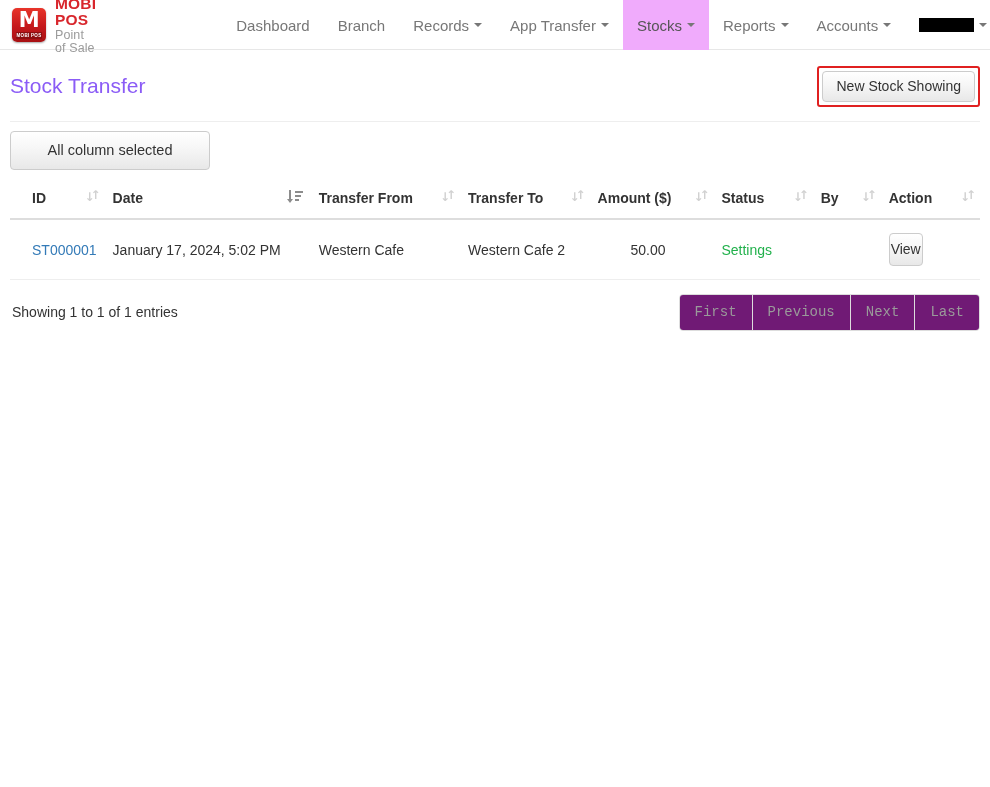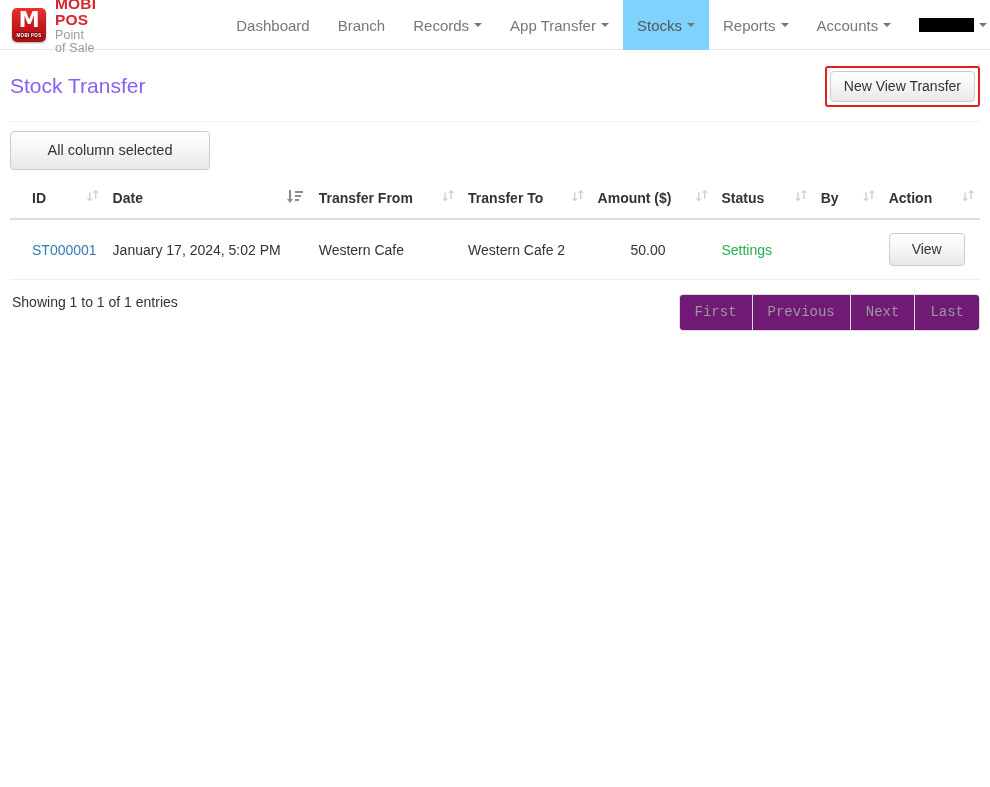--- a/index.html
+++ b/index.html
@@ -88,21 +88,21 @@
     padding: 0 14px;
     font-size: 15px;
     color: #777777;
     cursor: pointer;
     white-space: nowrap;
     text-decoration: none;
     height: 50px;
     text-align: right;
   }
   .nav-item.active {
-    background: #7dd3fc;
+    background: #f0abfc;
     color: #555555;
   }
   .caret {
     display: inline-block;
     width: 0; height: 0;
     margin-left: 5px;
     border-left: 4px solid transparent;
     border-right: 4px solid transparent;
     border-top: 4px solid #777777;
     vertical-align: middle;
@@ -286,28 +286,28 @@
   }
   .sort-icon-desc .bar {
     position: absolute; left: 8px;
     height: 2px; background: #8c8c8c;
   }
   .sort-icon-desc .b1 { top: 1px;  width: 8px; }
   .sort-icon-desc .b2 { top: 5px;  width: 6px; }
   .sort-icon-desc .b3 { top: 9px;  width: 4px; }
 
   .btn-view {
-    padding: 7px 22px;
+    padding: 7px 1px;
     font-size: 14px;
   }
 
   
   .dt-footer {
     display: flex;
-    align-items: flex-start;
+    align-items: center;
     justify-content: space-between;
     padding: 14px 0 0 0;
   }
   .dt-info { font-size: 14px; color: #333333; padding-left: 2px; }
   .pagination {
     display: flex;
     border: 1px solid #dddddd;
     border-radius: 4px;
     overflow: hidden;
   }
@@ -371,21 +371,21 @@
       <span class="caret"></span>
     </div>
   </div>
 </div>
 
 <div class="page">
 
   <div class="page-head">
     <h1 class="page-title">Stock Transfer</h1>
     <div class="highlight-box">
-      <button class="btn btn-sm">New View Transfer</button>
+      <button class="btn btn-sm">New Stock Showing</button>
     </div>
   </div>
 
   <div class="colsel-row">
     <button class="btn btn-colsel">All column selected</button>
   </div>
 
 
   <table class="dt">
     <thead>

